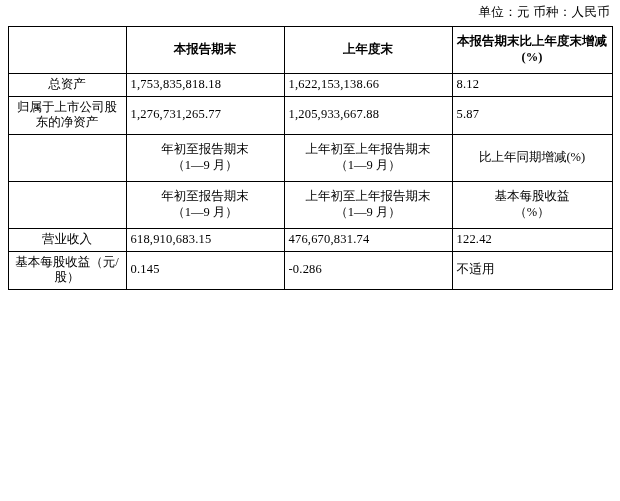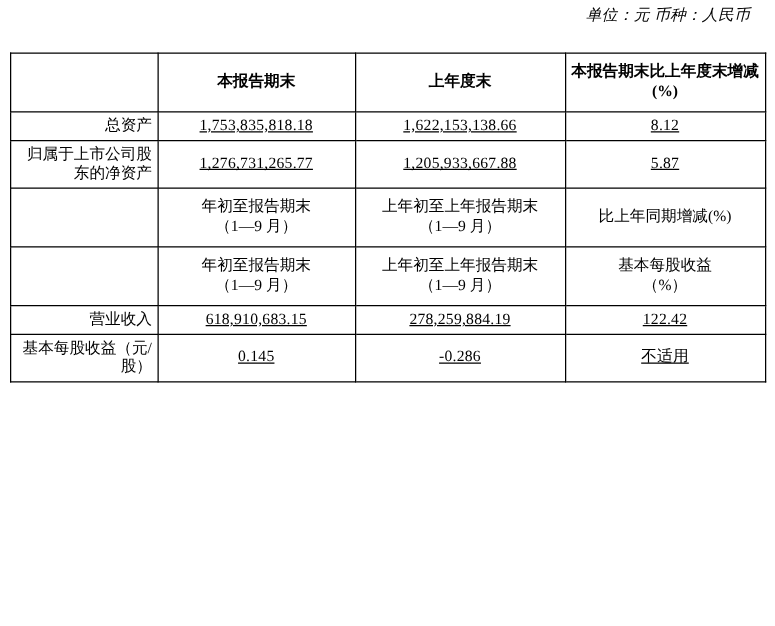--- a/index.html
+++ b/index.html
@@ -16,55 +16,53 @@
     overflow: hidden;
   }
   .page {
     width: 620px;
     height: 501px;
     position: relative;
     box-sizing: border-box;
   }
   .unit-line {
     text-align: right;
-    padding: 4px 20px 5px 0;
+    padding: 4px 10px 5px 0;
     font-size: 12.5px;
     letter-spacing: 0.3px;
-    font-style: italic;
   }
   table.fin {
     border-collapse: collapse;
     width: 604px;
-    margin: 16px auto;
+    margin: 0 auto;
     table-layout: fixed;
     padding-left: 33px;
   }
   table.fin td {
     border: 1px solid #000000;
     padding: 3px 4px;
     font-size: 12.5px;
     line-height: 1.25;
     vertical-align: middle;
     word-break: break-all;
   }
   .col-label { width: 118px; }
   .col-a { width: 158px; }
   .col-b { width: 168px; }
   .col-c { width: 160px; }
 
   .lbl {
-    text-align: right;
+    text-align: center;
     padding-left: 5px;
   }
   .num {
-    text-align: center;
+    text-align: left;
     padding-right: 6px;
     font-family: "Liberation Serif", "DejaVu Serif", serif;
     letter-spacing: 0.2px;
-    text-decoration: underline;
   }
   .hdr {
     text-align: center;
     font-weight: bold;
   }
   .subhdr {
     text-align: center;
   }
   .empty { }
   .tall { height: 34px; }
@@ -132,21 +130,21 @@
         </td>
         <td class="subhdr">
           <div>基本每股收益</div>
           <div>（%）</div>
         </td>
       </tr>
 
       <tr>
         <td class="lbl">营业收入</td>
         <td class="num">618,910,683.15</td>
-        <td class="num">278,259,884.19</td>
+        <td class="num">476,670,831.74</td>
         <td class="num">122.42</td>
       </tr>
 
 
 
 
       <tr>
         <td class="lbl">基本每股收益（元/股）</td>
         <td class="num">0.145</td>
         <td class="num">-0.286</td>

